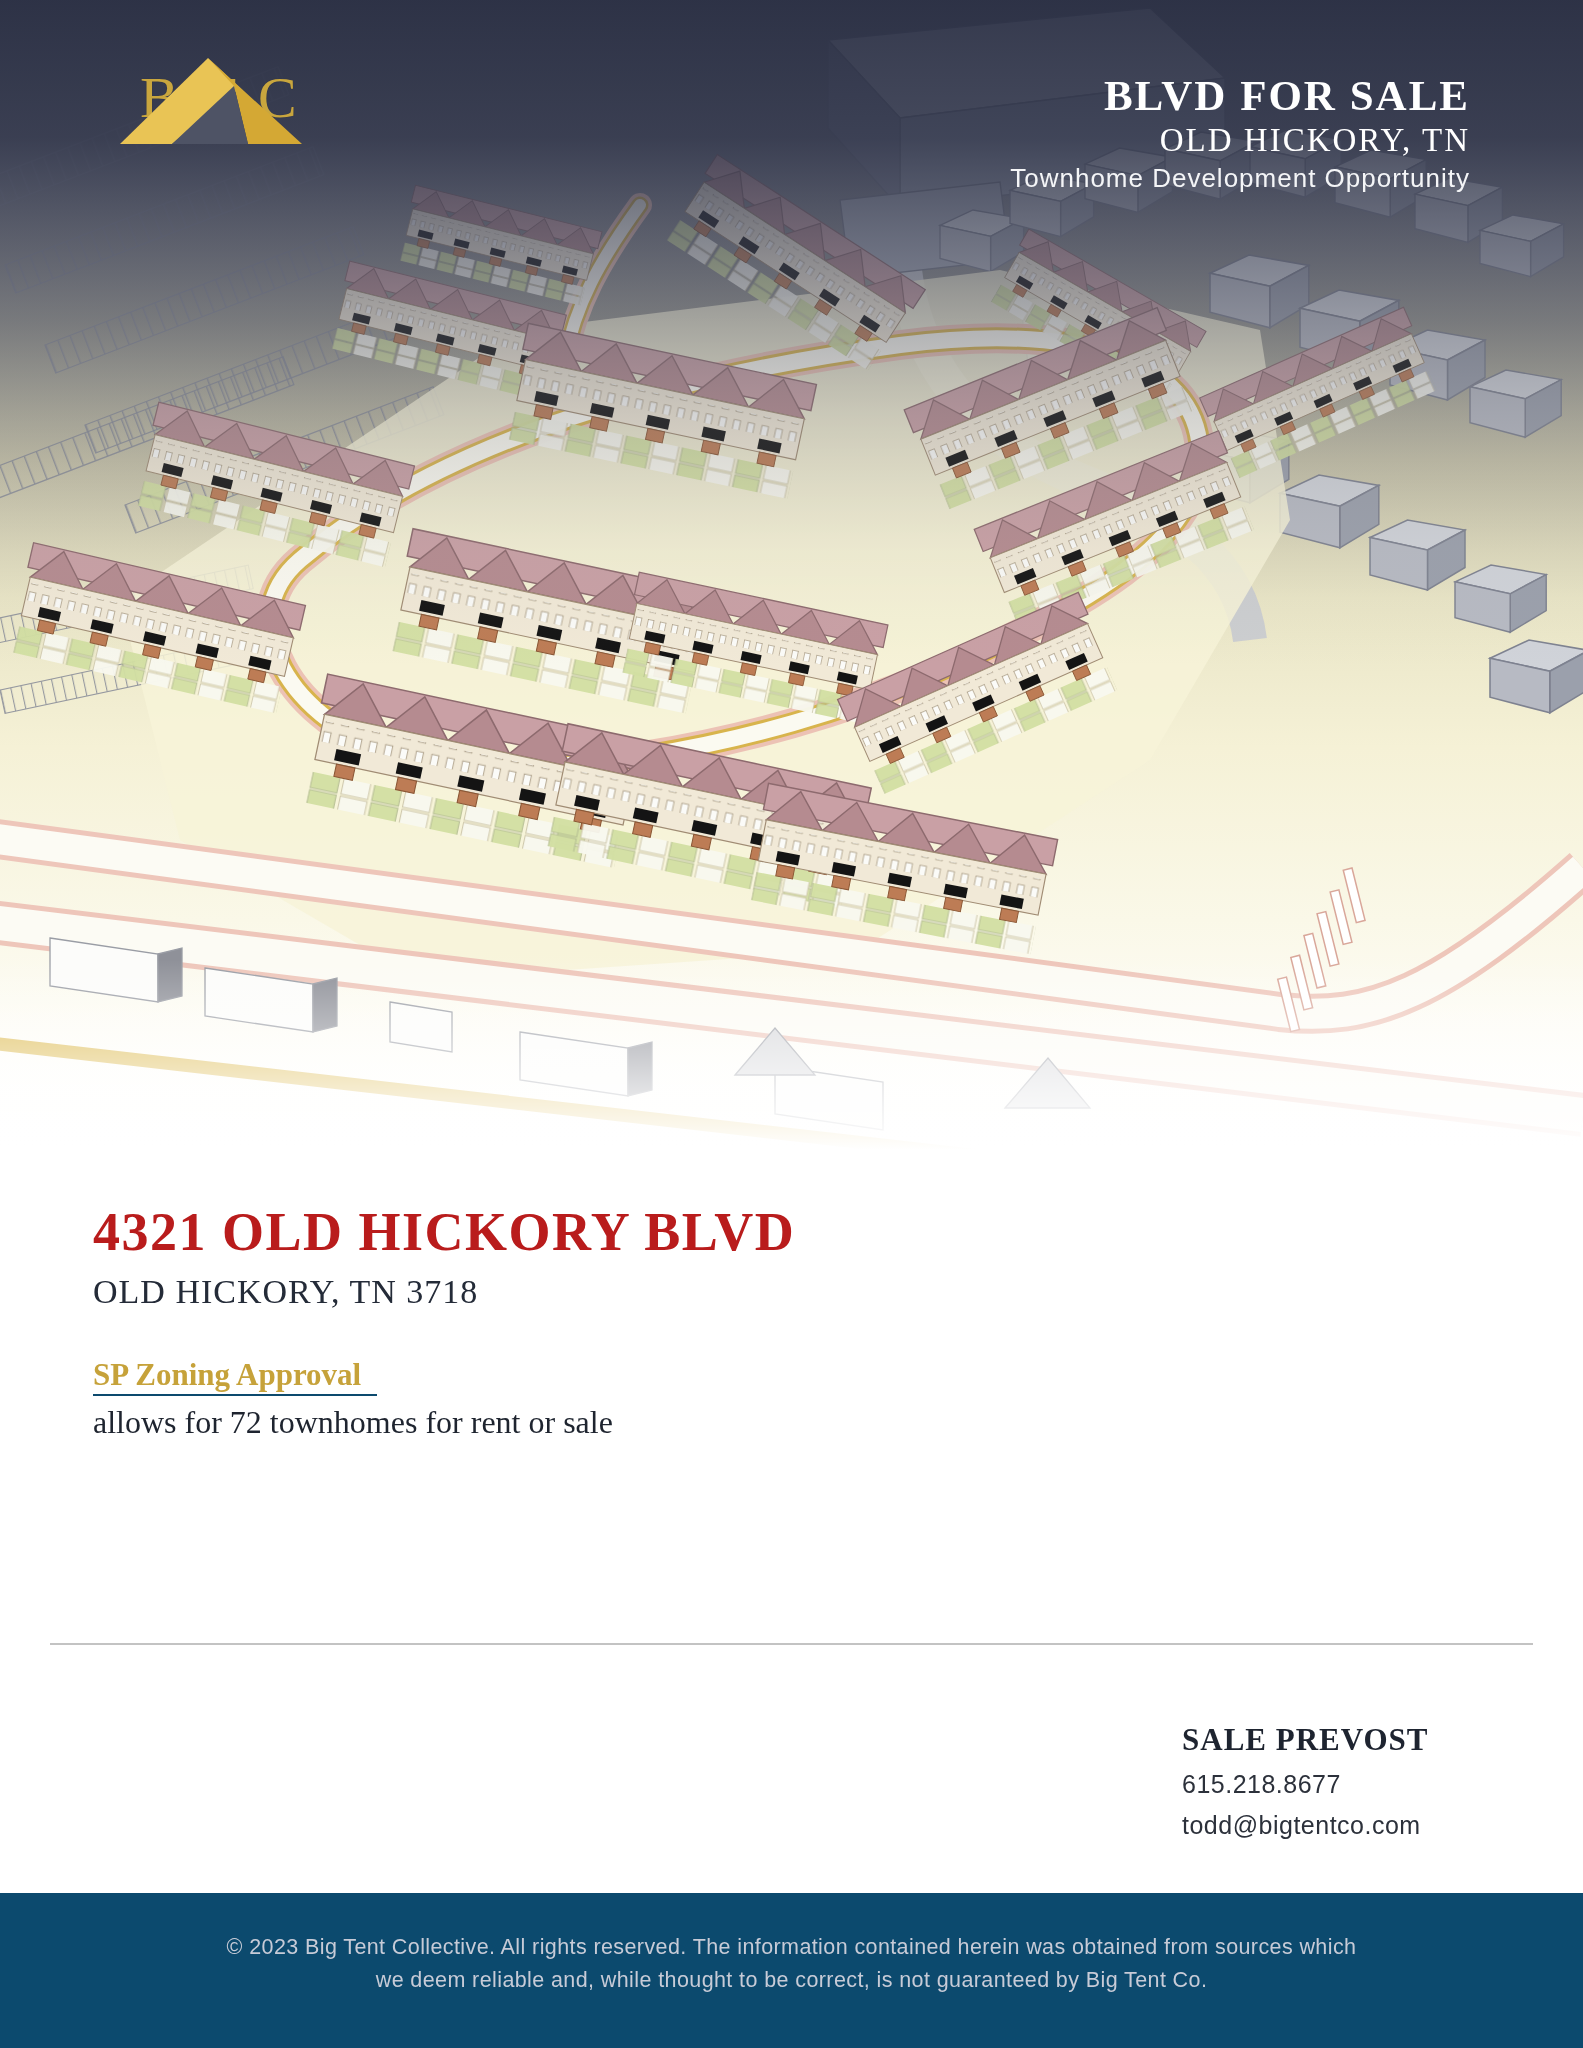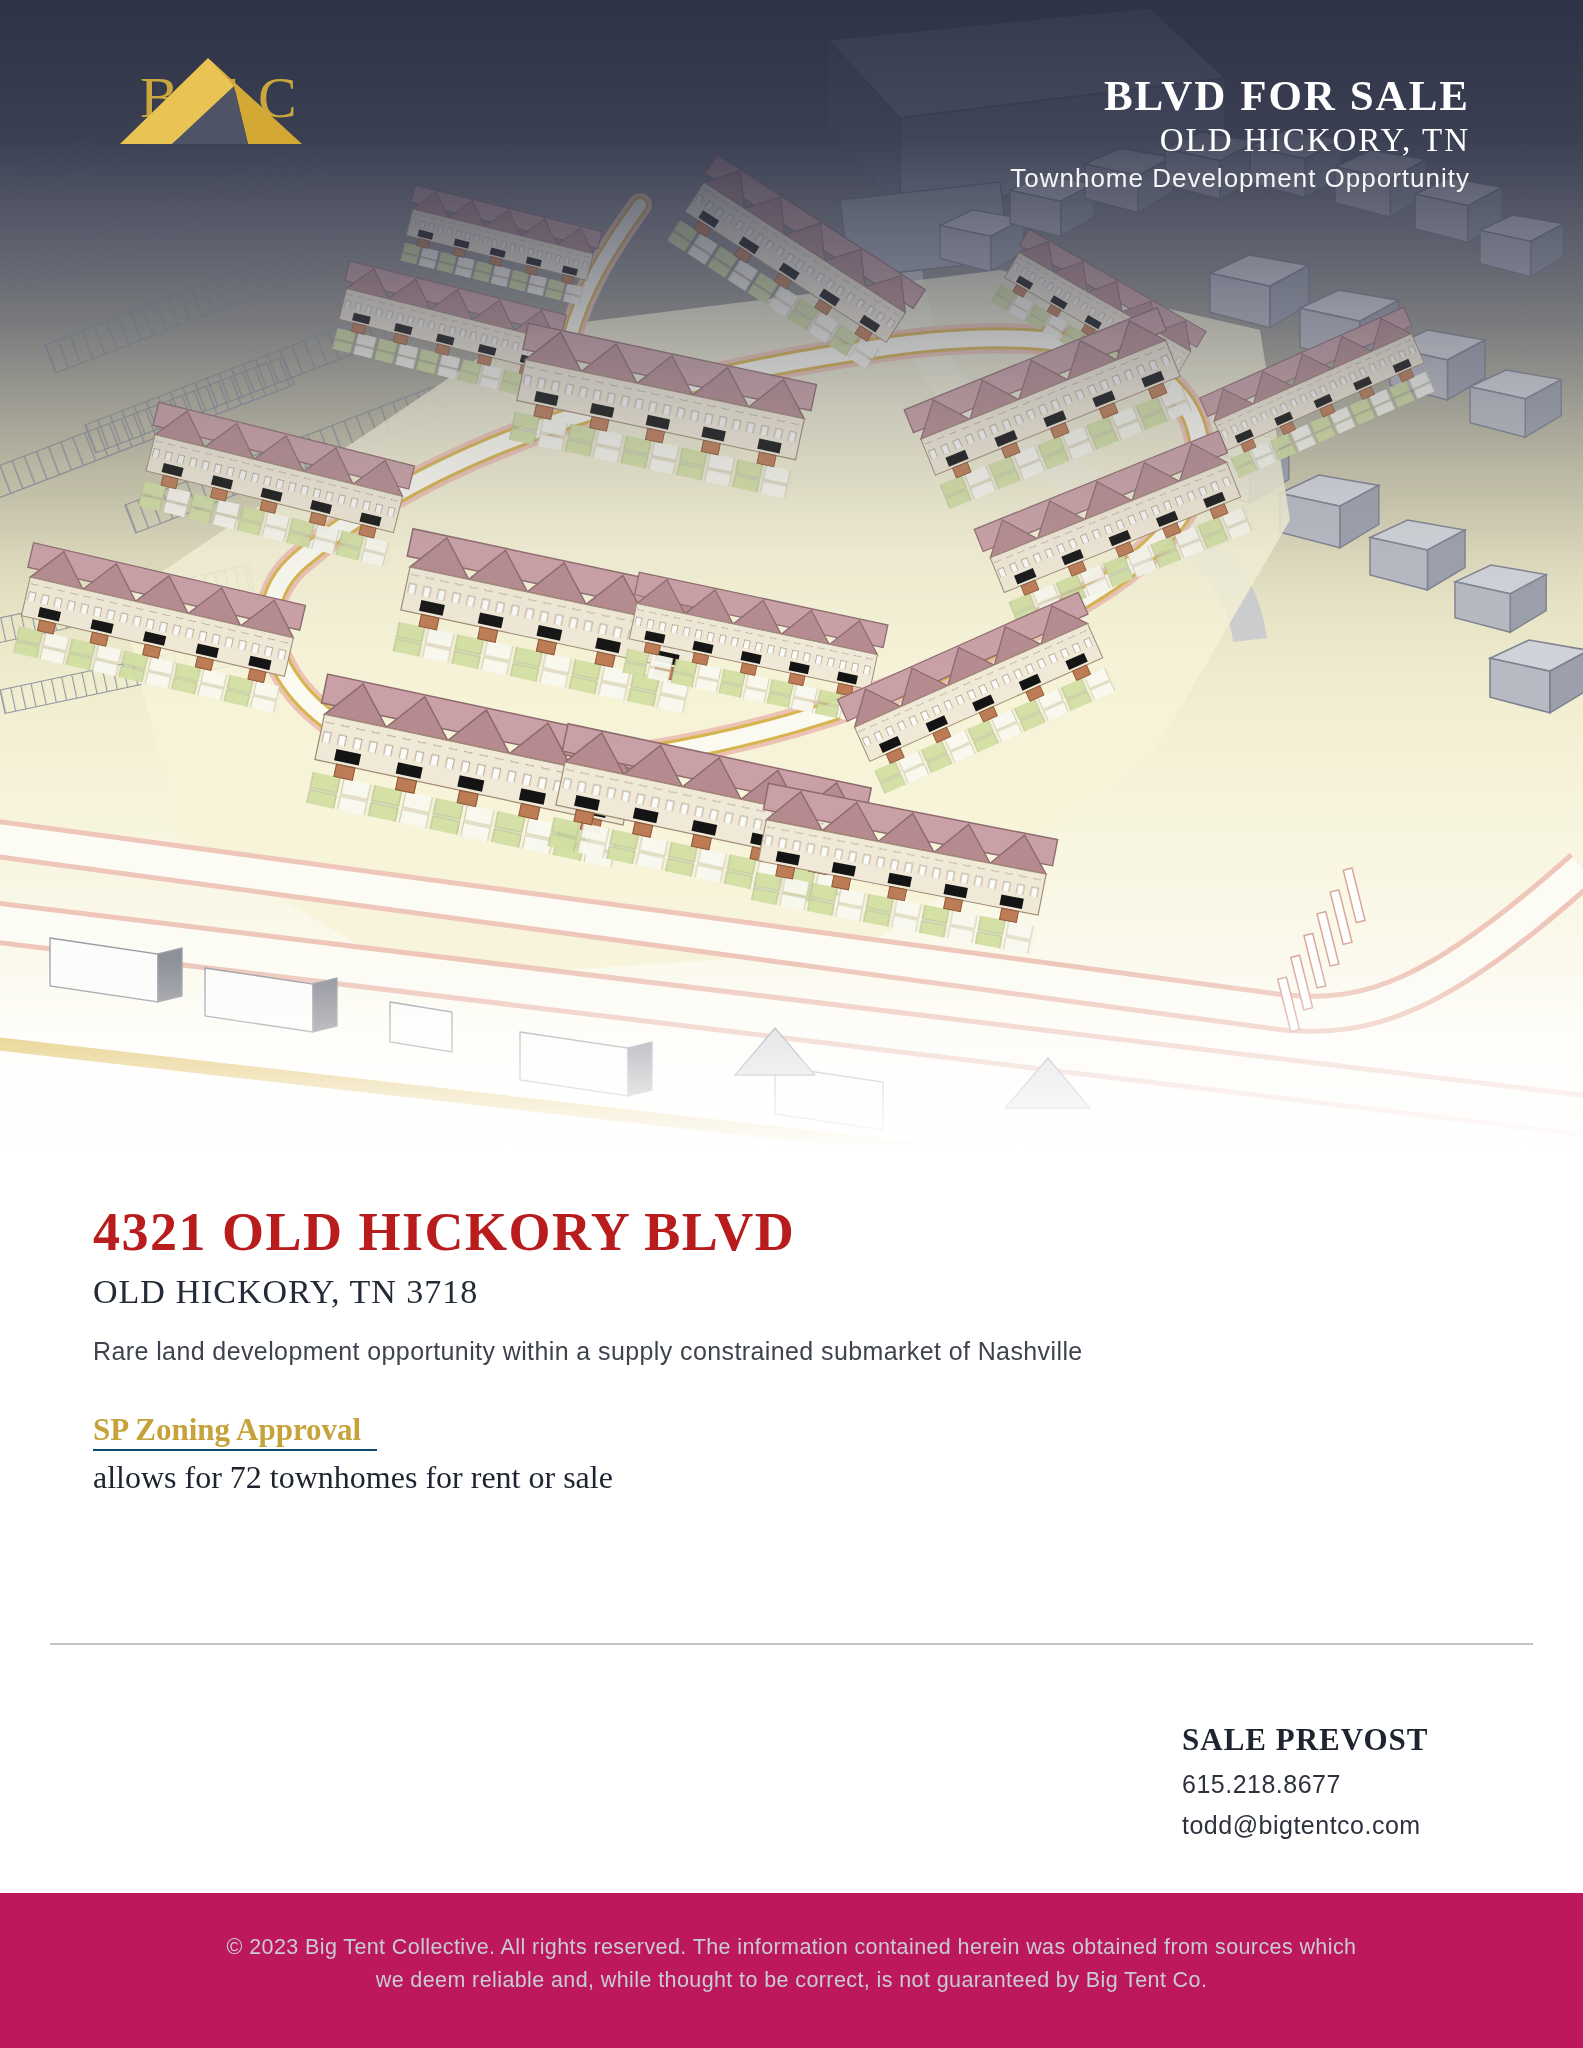--- a/index.html
+++ b/index.html
@@ -32,21 +32,21 @@
   .allows{font-size:32px;color:#1e242f;margin-top:8px;}
   .facade{margin-top:40px;width:528px;font-size:22.5px;line-height:29px;color:#15181e;}
   .facade b{font-weight:bold;}
 
   .divider{position:absolute;left:50px;top:1643px;width:1483px;height:2px;background:#c3c3c3;}
 
   .contact{position:absolute;left:1182px;top:1722px;}
   .contact-name{font-size:31px;font-weight:bold;letter-spacing:1px;color:#1e2430;}
   .contact-phone,.contact-email{font-size:25px;color:#2c313b;margin-top:12px;letter-spacing:0.5px;}
 
-  .footer{position:absolute;left:0;top:1893px;width:1583px;height:155px;background:#be185d;
+  .footer{position:absolute;left:0;top:1893px;width:1583px;height:155px;background:#0c4a6e;
           text-align:center;color:#c7cbd7;}
   .footer-inner{padding-top:38px;font-size:21.5px;line-height:33px;letter-spacing:0.4px;}
 </style>
 </head>
 <body>
 
 <div class="page">
 
   <div class="hero">
     <svg width="1583" height="1150" viewBox="0 0 1583 1150" aria-hidden="true">
@@ -239,21 +239,20 @@
     <div class="hero-text">
       <div class="hero-title">BLVD FOR SALE</div>
       <div class="hero-location">OLD HICKORY, TN</div>
       <div class="hero-subtitle sans">Townhome Development Opportunity</div>
     </div>
   </div>
 
   <div class="headline">
     <div class="addr">4321 OLD HICKORY BLVD</div>
     <div class="csz">OLD HICKORY, TN 3718</div>
-    <div class="desc sans">Rare land development opportunity within a supply constrained submarket of Nashville</div>
     <div class="zoning">
       <a href="#">SP Zoning Approval</a>
     </div>
     <div class="allows">allows for 72 townhomes for rent or sale</div>
   </div>
 
   <div class="divider"></div>
 
   <div class="contact">
     <div class="contact-name">SALE PREVOST</div>

